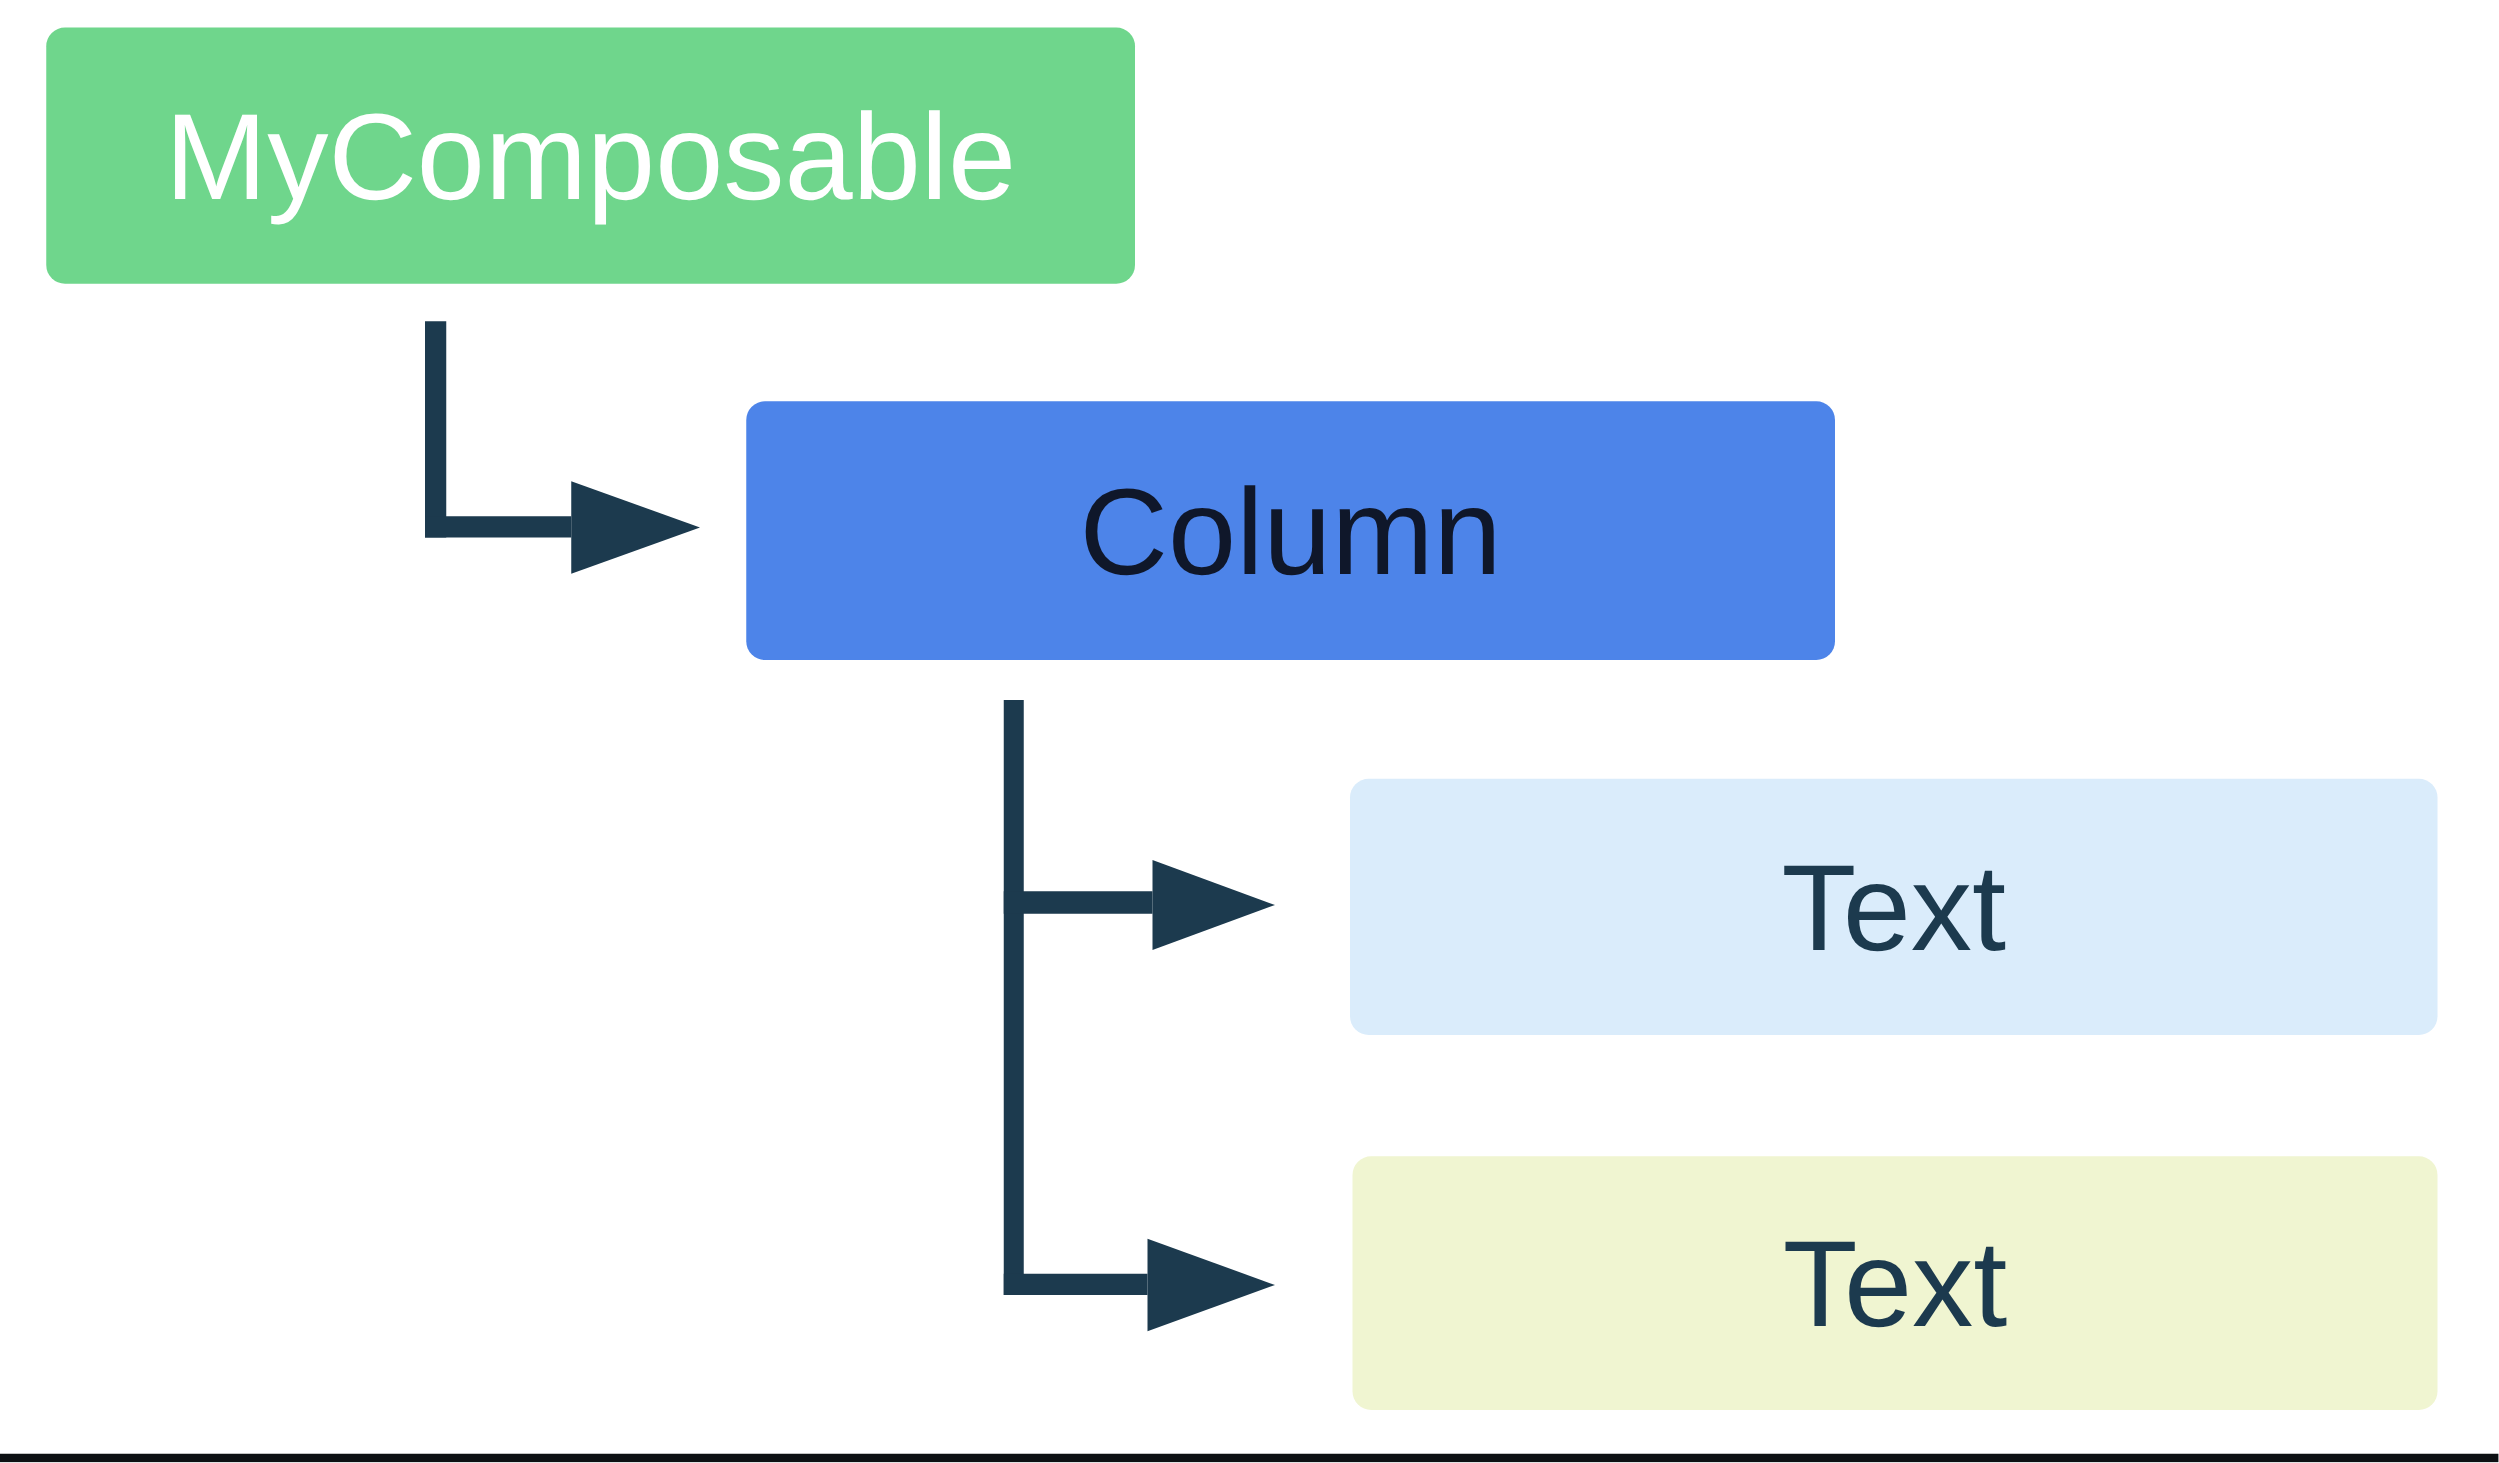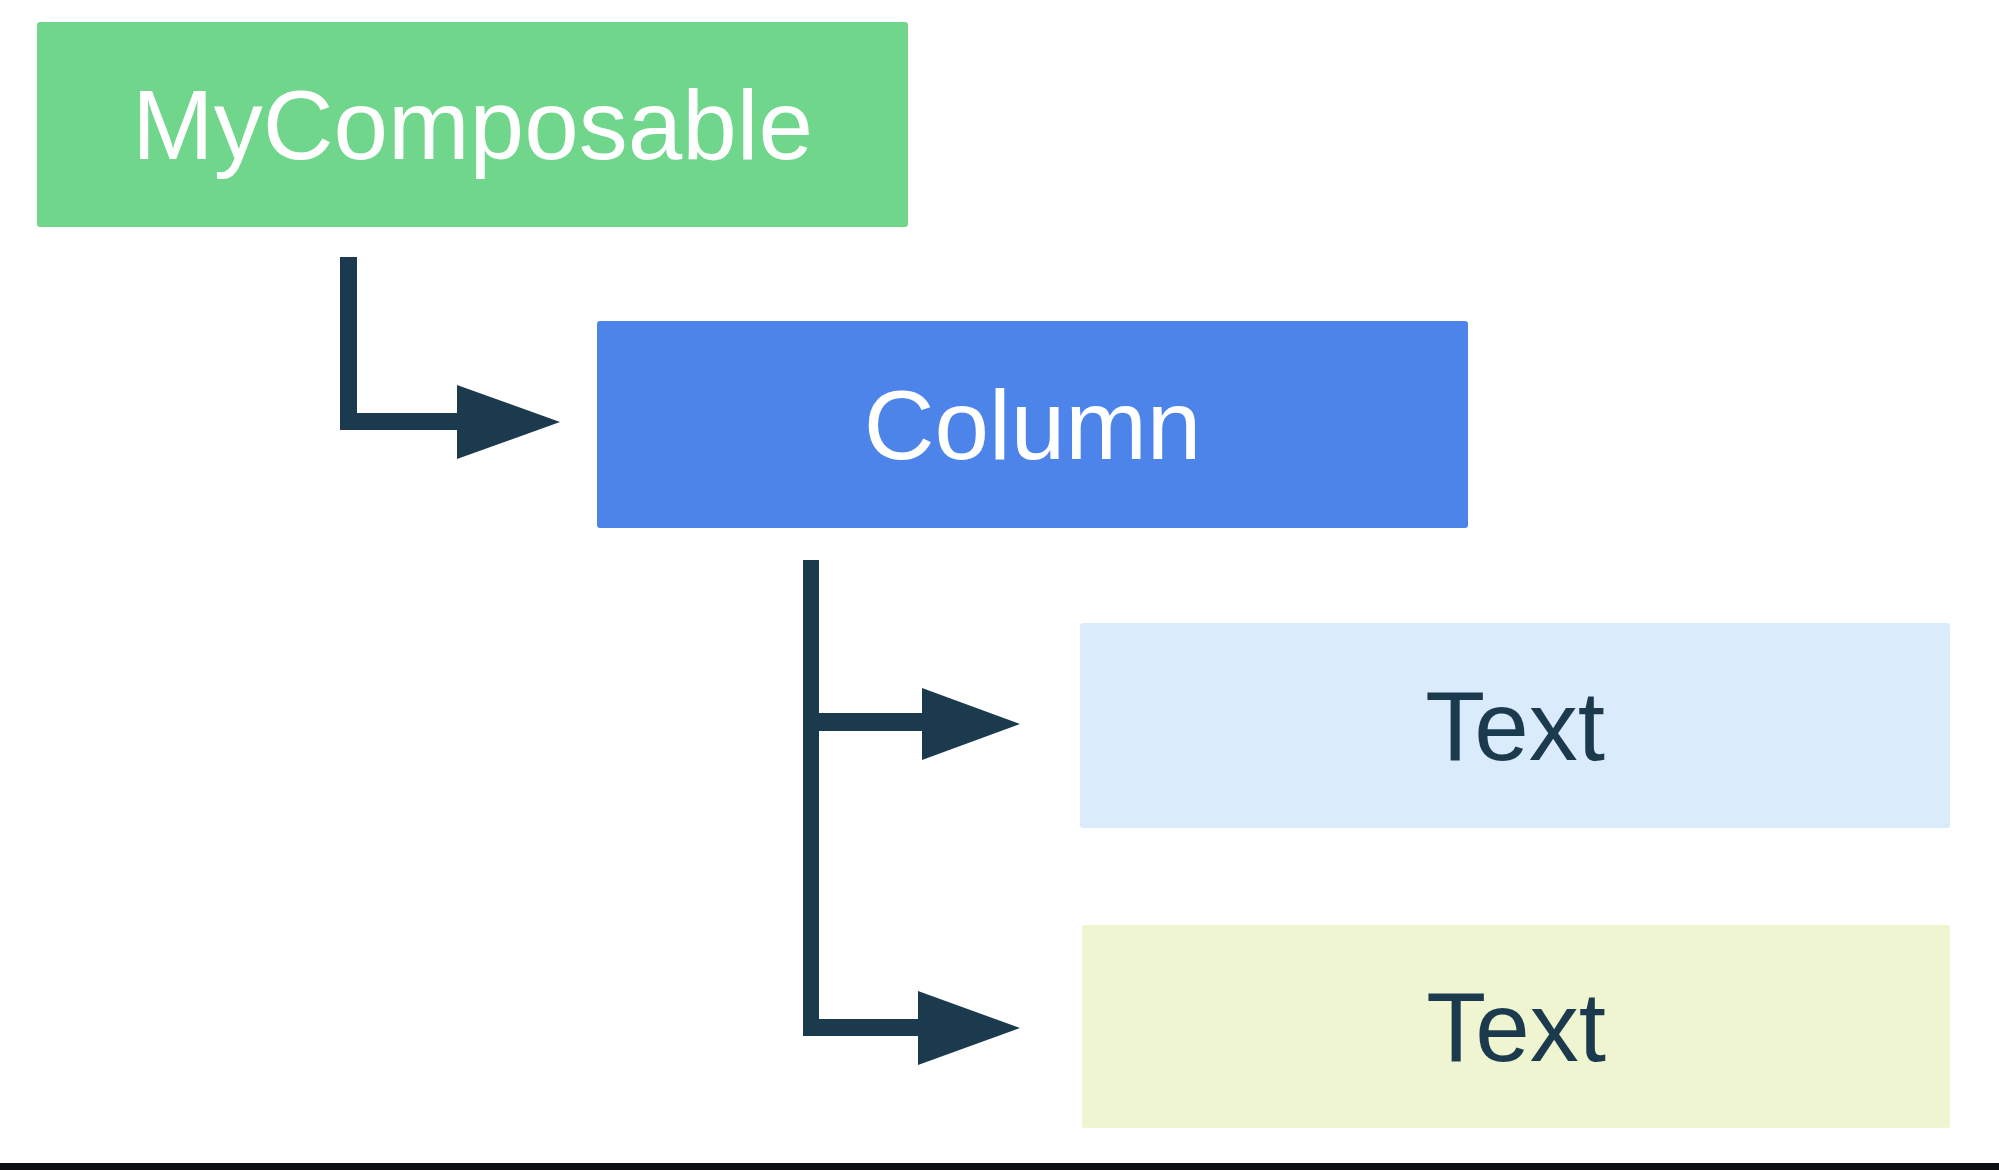--- a/index.html
+++ b/index.html
@@ -9,27 +9,27 @@
     height: 1170px;
     background: #ffffff;
     overflow: hidden;
     font-family: "Liberation Sans", sans-serif;
   }
   .node {
     position: absolute;
     display: flex;
     align-items: center;
     justify-content: center;
-    border-radius: 3px;
+    border-radius: 15px;
     font-size: 98px;
     line-height: 1;
     white-space: nowrap;
   }
   .node-root   { left: 37px;   top: 22px;  width: 871px; height: 205px; background: #6FD68C; color: #ffffff; }
-  .node-column { left: 597px;  top: 321px; width: 871px; height: 207px; background: #4D84E9; color: #ffffff; }
+  .node-column { left: 597px;  top: 321px; width: 871px; height: 207px; background: #4D84E9; color: #0f172a; }
   .node-text1  { left: 1080px; top: 623px; width: 870px; height: 205px; background: #DAECFB; color: #1C3A4E; }
   .node-text2  { left: 1082px; top: 925px; width: 868px; height: 203px; background: #F0F5D1; color: #1C3A4E; }
 
   .seg { position: absolute; background: #1C3A4E; }
   .seg-v1  { left: 340px; top: 257px;  width: 17px;  height: 173px; }
   .seg-h1  { left: 340px; top: 413px;  width: 117px; height: 17px; }
   .seg-v2  { left: 803px; top: 560px;  width: 16px;  height: 476px; }
   .seg-h2a { left: 803px; top: 713px;  width: 119px; height: 18px; }
   .seg-h2b { left: 803px; top: 1019px; width: 115px; height: 17px; }
 

